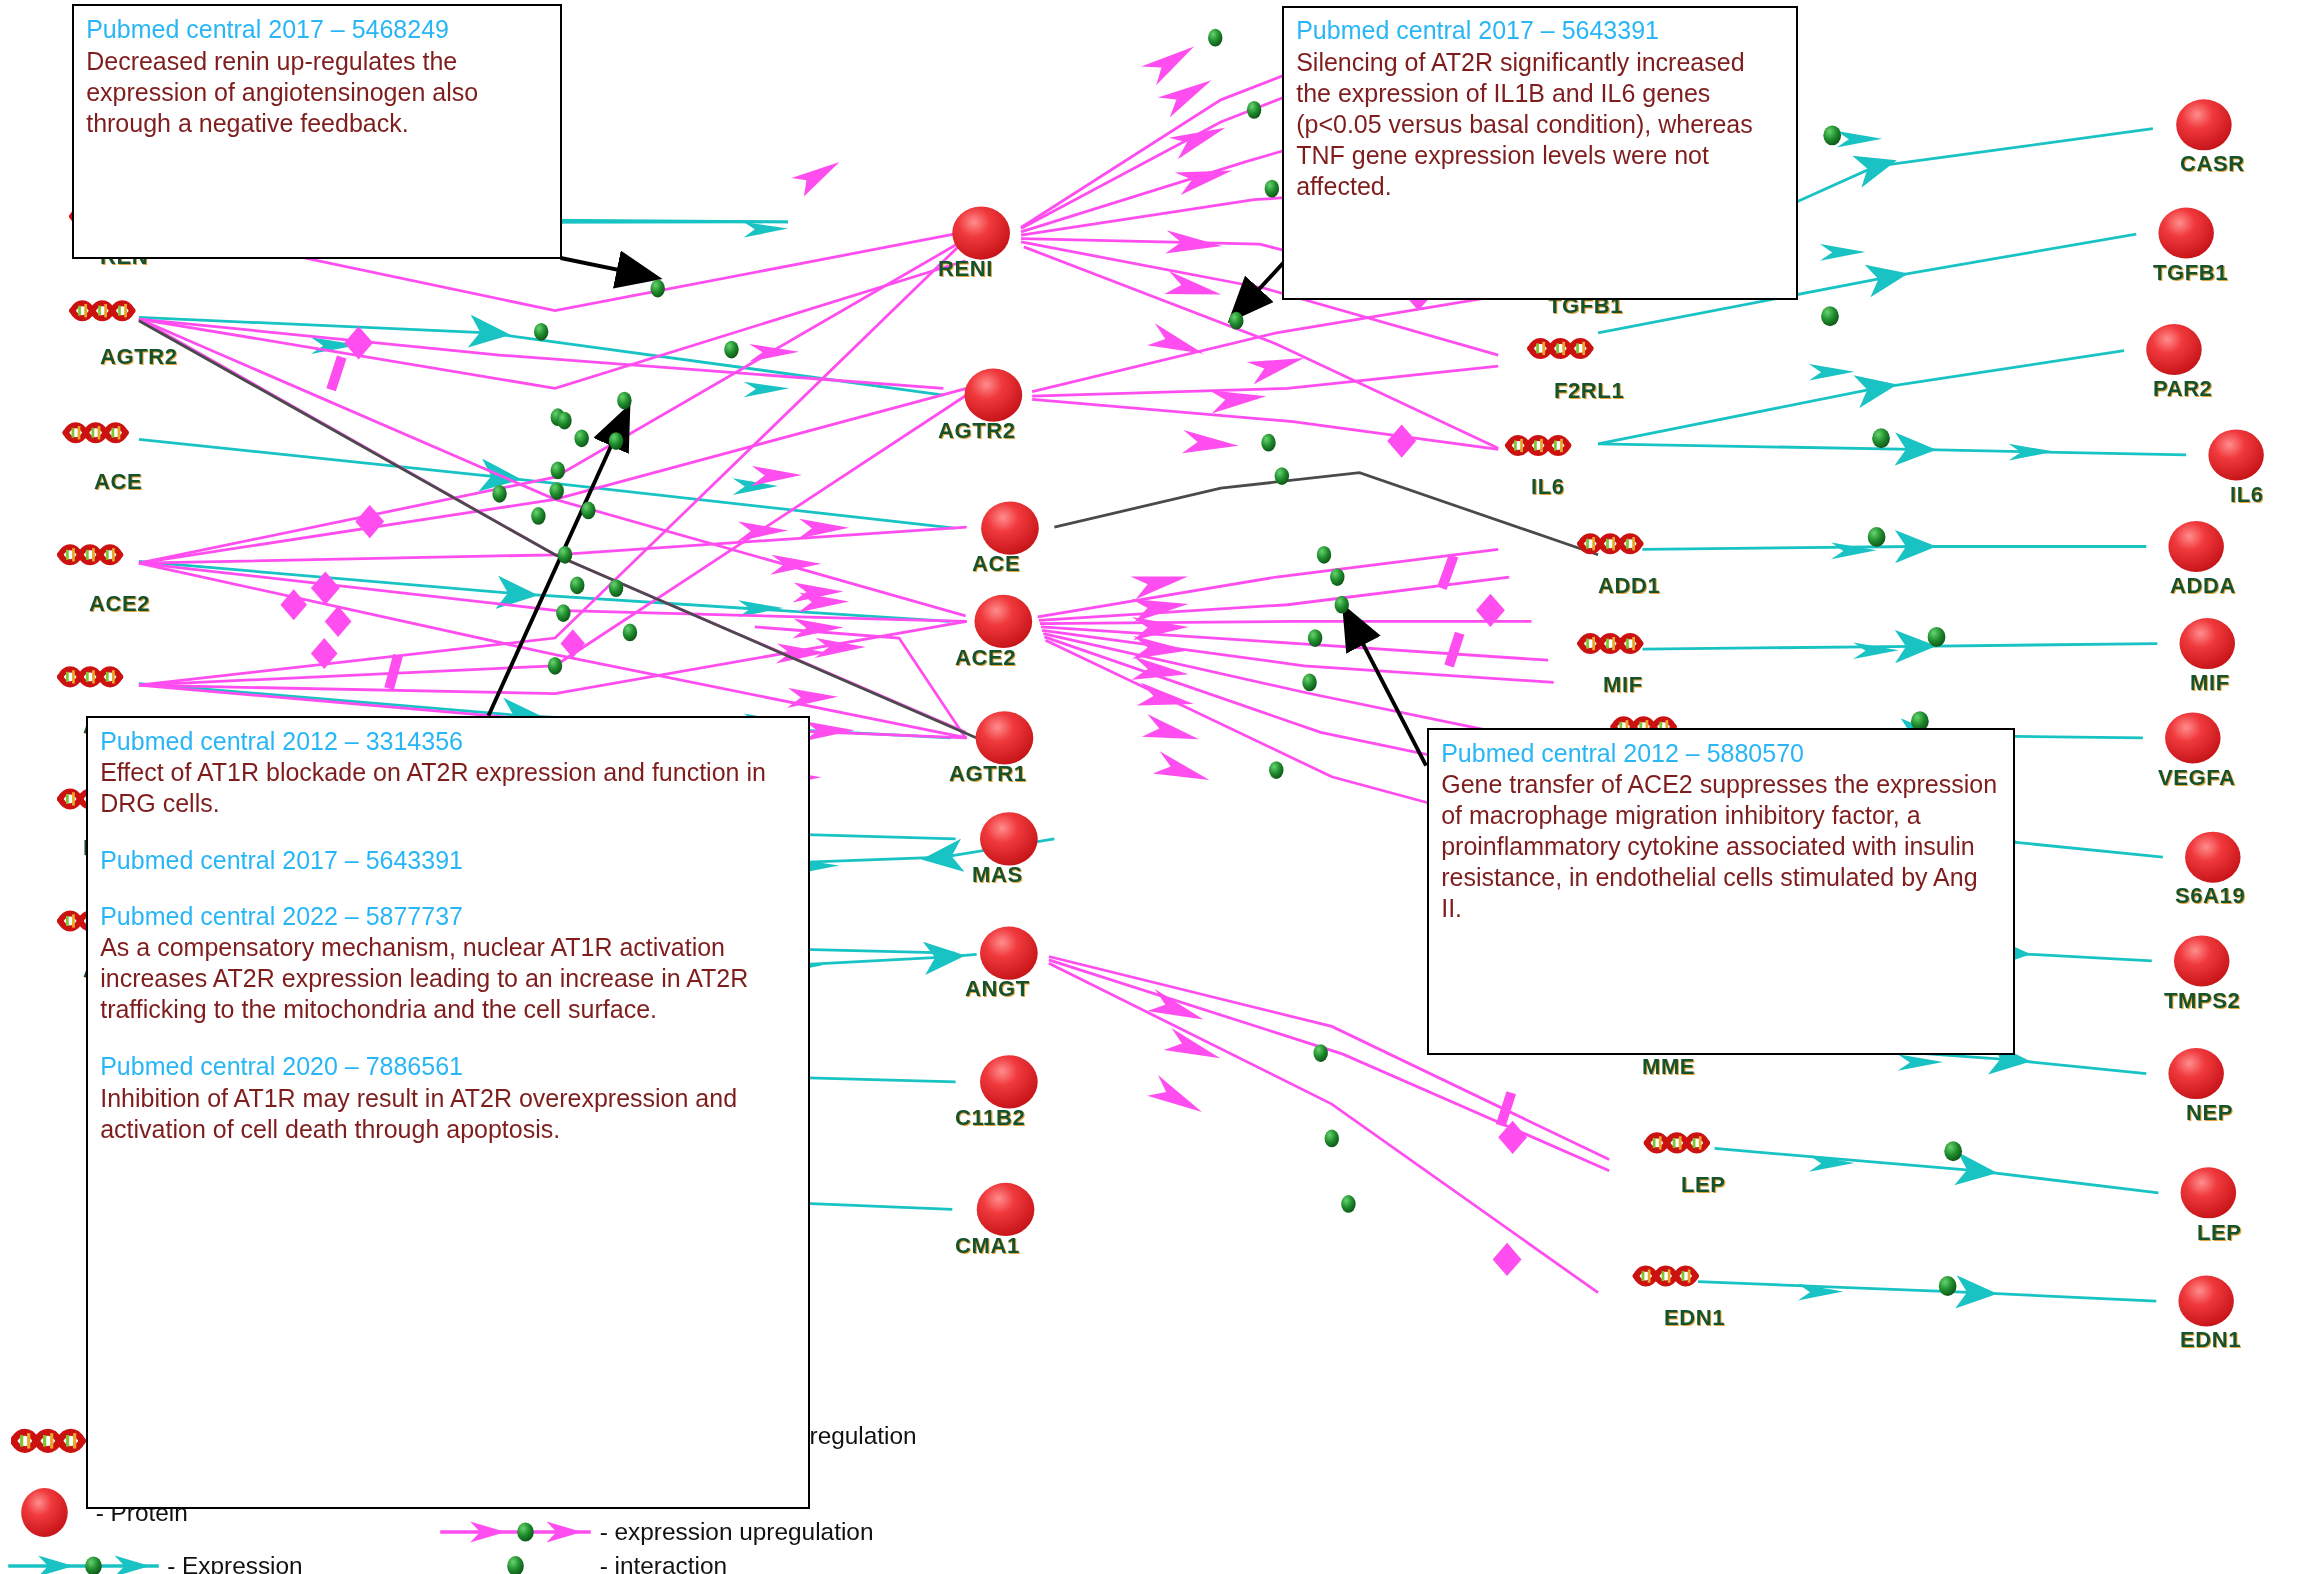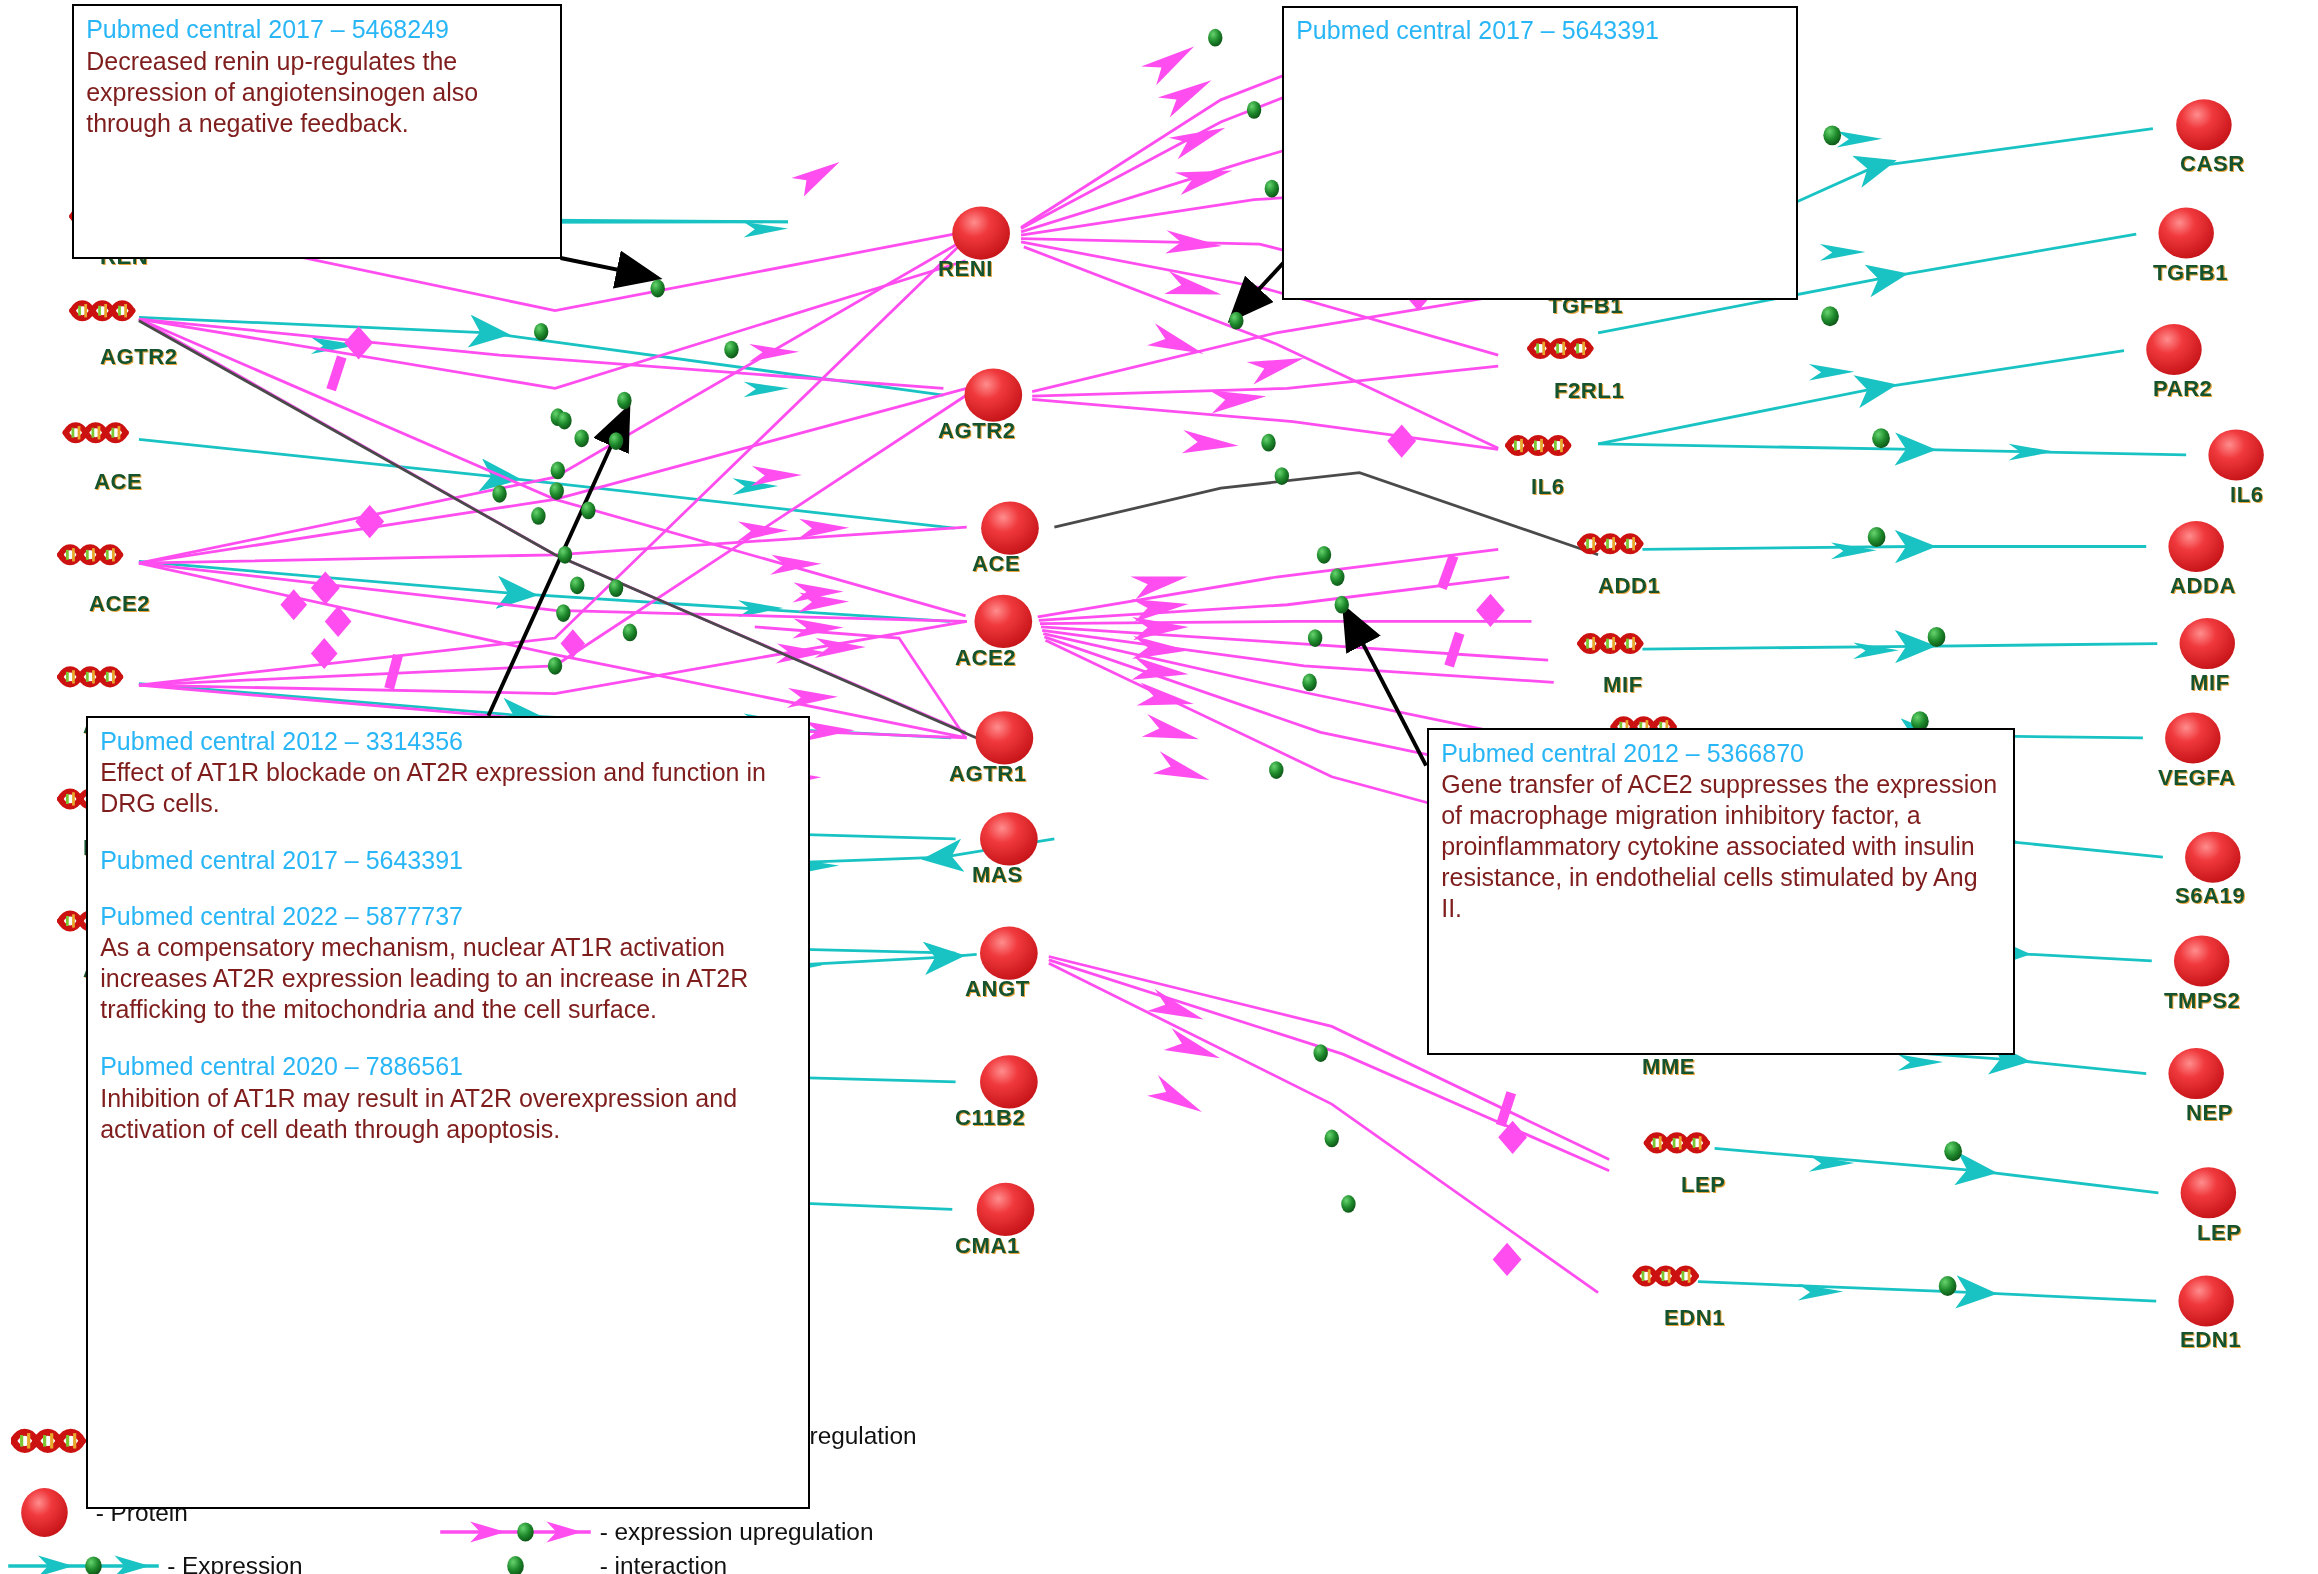--- a/index.html
+++ b/index.html
@@ -472,20 +472,21 @@
   <div class="callout" style="left:72px;top:4.4px;width:490px;height:255px">
     <div class="cblock">
       <p class="cite">Pubmed central 2017 – 5468249</p>
       <p class="ctext">Decreased renin up-regulates the expression of angiotensinogen also through a negative feedback.</p>
     </div>
   </div>
 
   <div class="callout" style="left:1282px;top:5.5px;width:516px;height:294px">
     <div class="cblock">
       <p class="cite">Pubmed central 2017 – 5643391</p>
+      <p class="ctext">Silencing of AT2R significantly increased the expression of IL1B and IL6 genes (p&lt;0.05 versus basal condition), whereas TNF gene expression levels were not affected.</p>
     </div>
   </div>
 
   <div class="callout" style="left:86px;top:716px;width:724px;height:793px">
     <div class="cblock">
       <p class="cite">Pubmed central 2012 – 3314356</p>
       <p class="ctext">Effect of AT1R blockade on AT2R expression and function in DRG cells.</p>
     </div>
     <div class="cblock">
       <p class="cite">Pubmed central 2017 – 5643391</p>
@@ -495,19 +496,19 @@
       <p class="ctext">As a compensatory mechanism, nuclear AT1R activation increases AT2R expression leading to an increase in AT2R trafficking to the mitochondria and the cell surface.</p>
     </div>
     <div class="cblock">
       <p class="cite">Pubmed central 2020 – 7886561</p>
       <p class="ctext">Inhibition of AT1R may result in AT2R overexpression and activation of cell death through apoptosis.</p>
     </div>
   </div>
 
   <div class="callout" style="left:1427px;top:728px;width:588px;height:327px">
     <div class="cblock">
-      <p class="cite">Pubmed central 2012 – 5366870</p>
+      <p class="cite">Pubmed central 2012 – 5880570</p>
       <p class="ctext">Gene transfer of ACE2 suppresses the expression of macrophage migration inhibitory factor, a proinflammatory cytokine associated with insulin resistance, in endothelial cells stimulated by Ang II.</p>
     </div>
   </div>
 
 </div>
 
 
 </body></html>

